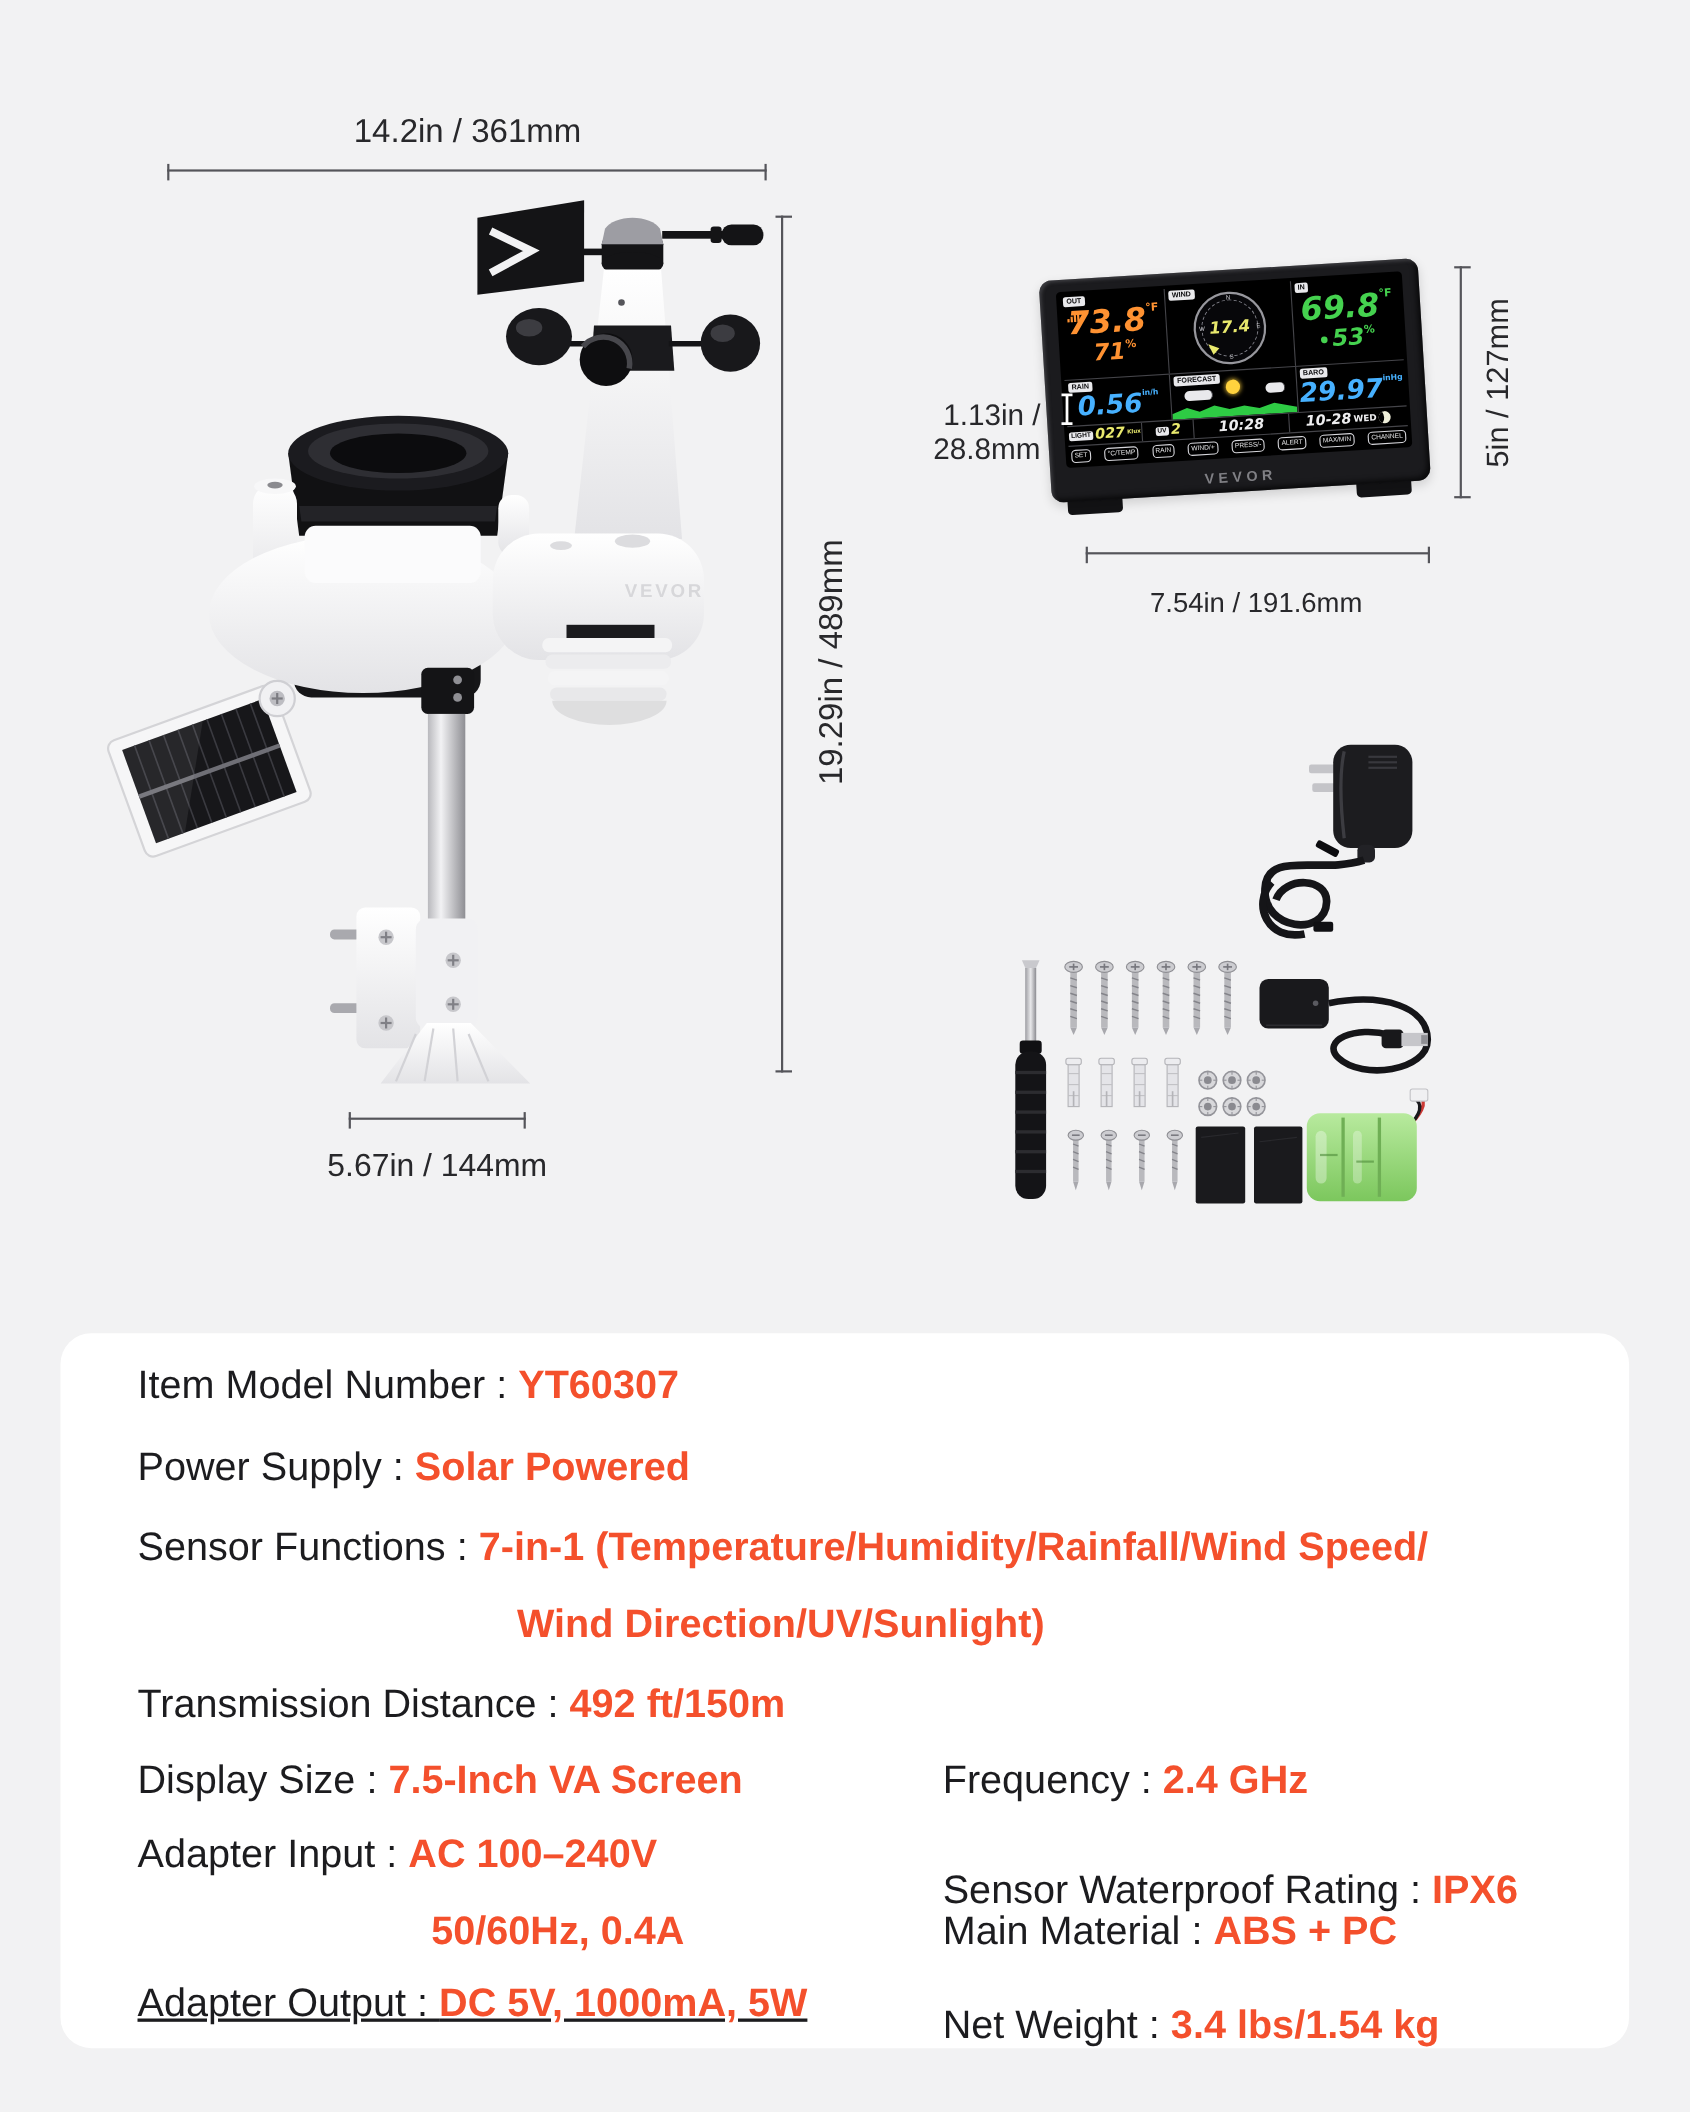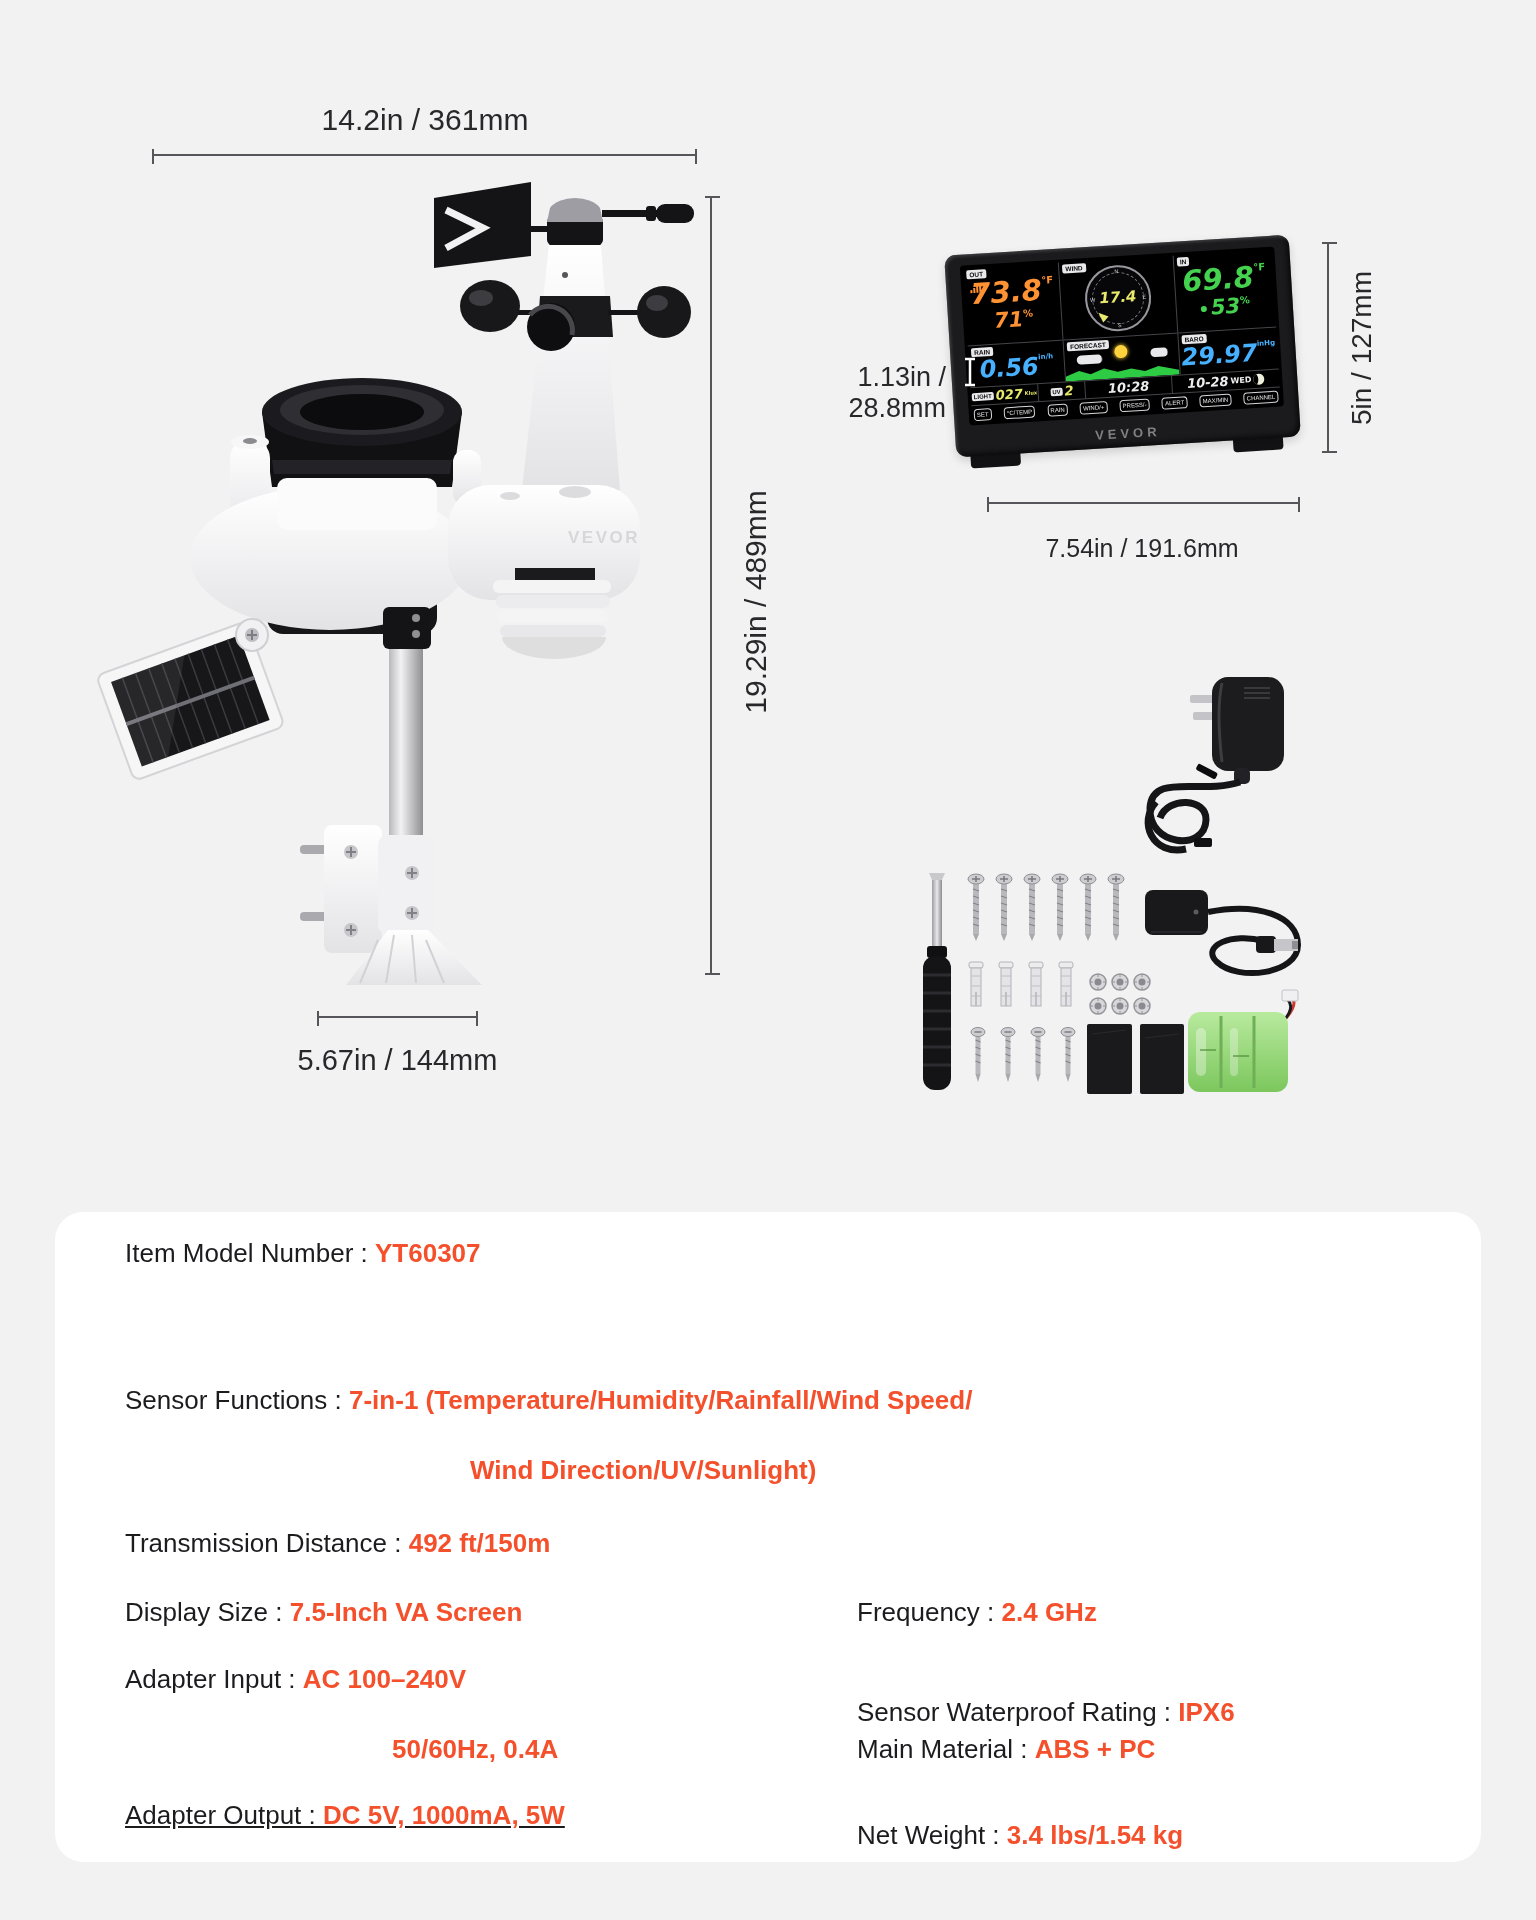--- a/index.html
+++ b/index.html
@@ -66,21 +66,21 @@
   .c4{width:35%;}
   .chip2{background:#e9e9ec;color:#0a0a0c;font-size:6px;font-weight:bold;padding:0 2px;border-radius:2px;line-height:8px;}
   .t-sm{font-size:13px;}
   .t-xs{font-size:8px;font-style:normal;}
   .moon{position:relative;width:11px;height:11px;border-radius:50%;background:#efefda;overflow:hidden;}
   .moon::after{content:"";position:absolute;left:-4px;top:-1px;width:9px;height:13px;border-radius:50%;background:#000;}
   .btn{border:1px solid #d6d6db;color:#e8e8ea;font-size:6px;line-height:8px;padding:1px 2px;border-radius:4px;white-space:nowrap;}
   .hbeam line{stroke:#fff;stroke-width:2.5;}
   
   .card{position:absolute;left:55px;top:1212px;width:1426px;height:650px;background:#ffffff;border-radius:28px;}
-  .srow{position:absolute;font-size:26px;color:#1c1c1f;white-space:nowrap;}
+  .srow{position:absolute;font-size:36px;color:#1c1c1f;white-space:nowrap;}
   .srow b{color:#f4502c;font-weight:bold;}
   .dim-sm{font-size:27px;line-height:31px;}
 </style>
 </head>
 <body>
 
 <div class="dim-text" style="left:230px;top:103px;width:390px;">14.2in / 361mm</div>
 <div class="hline" style="left:152px;top:154px;width:545px;"></div>
 
 <svg class="abs" style="left:60px;top:140px;" width="660" height="900" viewBox="0 0 660 900">
@@ -469,20 +469,21 @@
     <line x1="354" y1="366" x2="354" y2="438" stroke="#6faf55" stroke-width="3"></line>
     <rect x="296" y="378" width="10" height="48" rx="5" fill="#ffffff" opacity="0.35"></rect>
     <rect x="330" y="378" width="8" height="48" rx="4" fill="#ffffff" opacity="0.3"></rect>
     <line x1="300" y1="400" x2="316" y2="400" stroke="#4e8c3a" stroke-width="2" opacity="0.6"></line>
     <line x1="333" y1="406" x2="349" y2="406" stroke="#4e8c3a" stroke-width="2" opacity="0.6"></line>
   </g>
 </svg>
 
 <div class="card">
   <div class="srow" style="left:70px;top:26px;"><span>Item Model Number : </span><b>YT60307</b></div>
+  <div class="srow" style="left:70px;top:100px;"><span>Power Supply : </span><b>Solar Powered</b></div>
   <div class="srow" style="left:70px;top:173px;"><span>Sensor Functions : </span> <b>7-in-1 (Temperature/Humidity/Rainfall/Wind Speed/</b></div>
   <div class="srow" style="left:415px;top:243px;"><b>Wind Direction/UV/Sunlight)</b></div>
   <div class="srow" style="left:70px;top:316px;"><span>Transmission Distance : </span><b>492 ft/150m</b></div>
   <div class="srow" style="left:70px;top:385px;"><span>Display Size : </span><b>7.5-Inch VA Screen</b></div>
   <div class="srow" style="left:70px;top:452px;"><span>Adapter Input : </span><b>AC 100–240V</b></div>
   <div class="srow" style="left:337px;top:522px;"><b>50/60Hz, 0.4A</b></div>
   <div class="srow" style="left:70px;top:588px;text-decoration:underline;"><span>Adapter Output : </span><b>DC 5V, 1000mA, 5W</b></div>
   <div class="srow" style="left:802px;top:385px;"><span>Frequency : </span><b>2.4 GHz</b></div>
   <div class="srow" style="left:802px;top:452px;margin-top:33px;"><span>Sensor Waterproof Rating : </span><b>IPX6</b></div>
   <div class="srow" style="left:802px;top:522px;"><span>Main Material : </span><b>ABS + PC</b></div>

